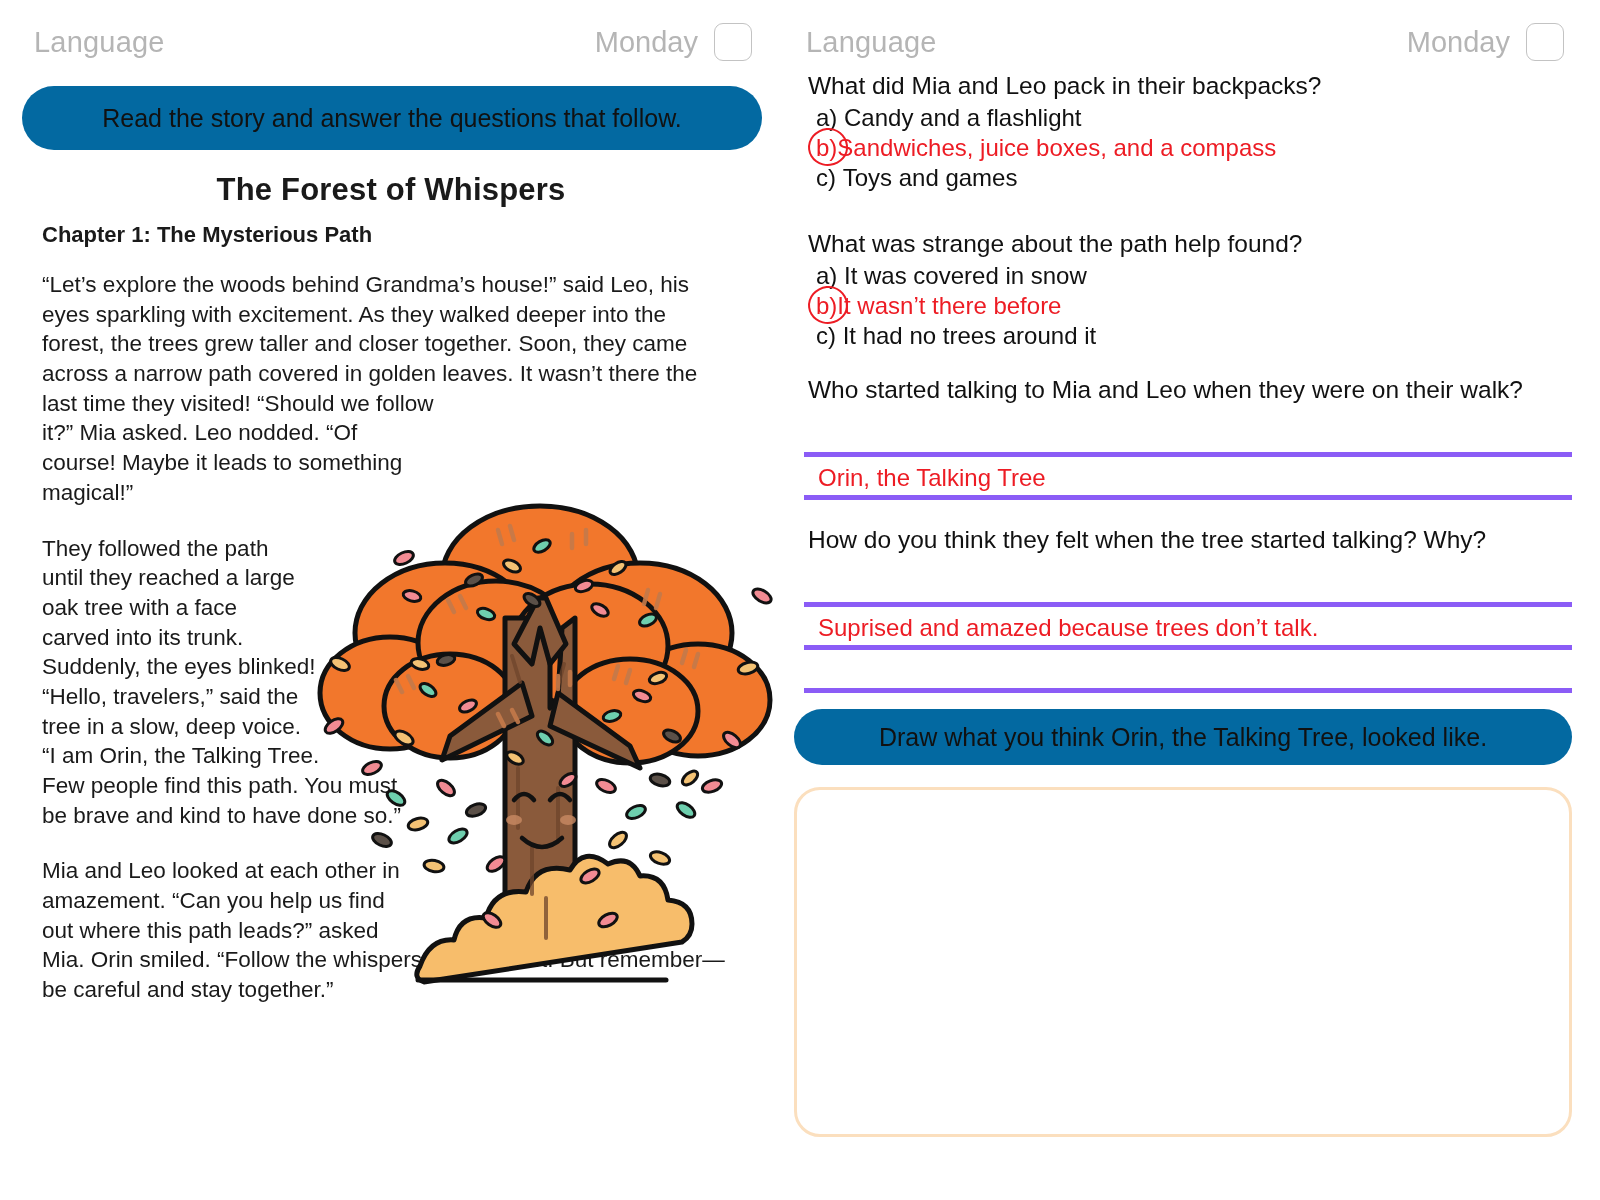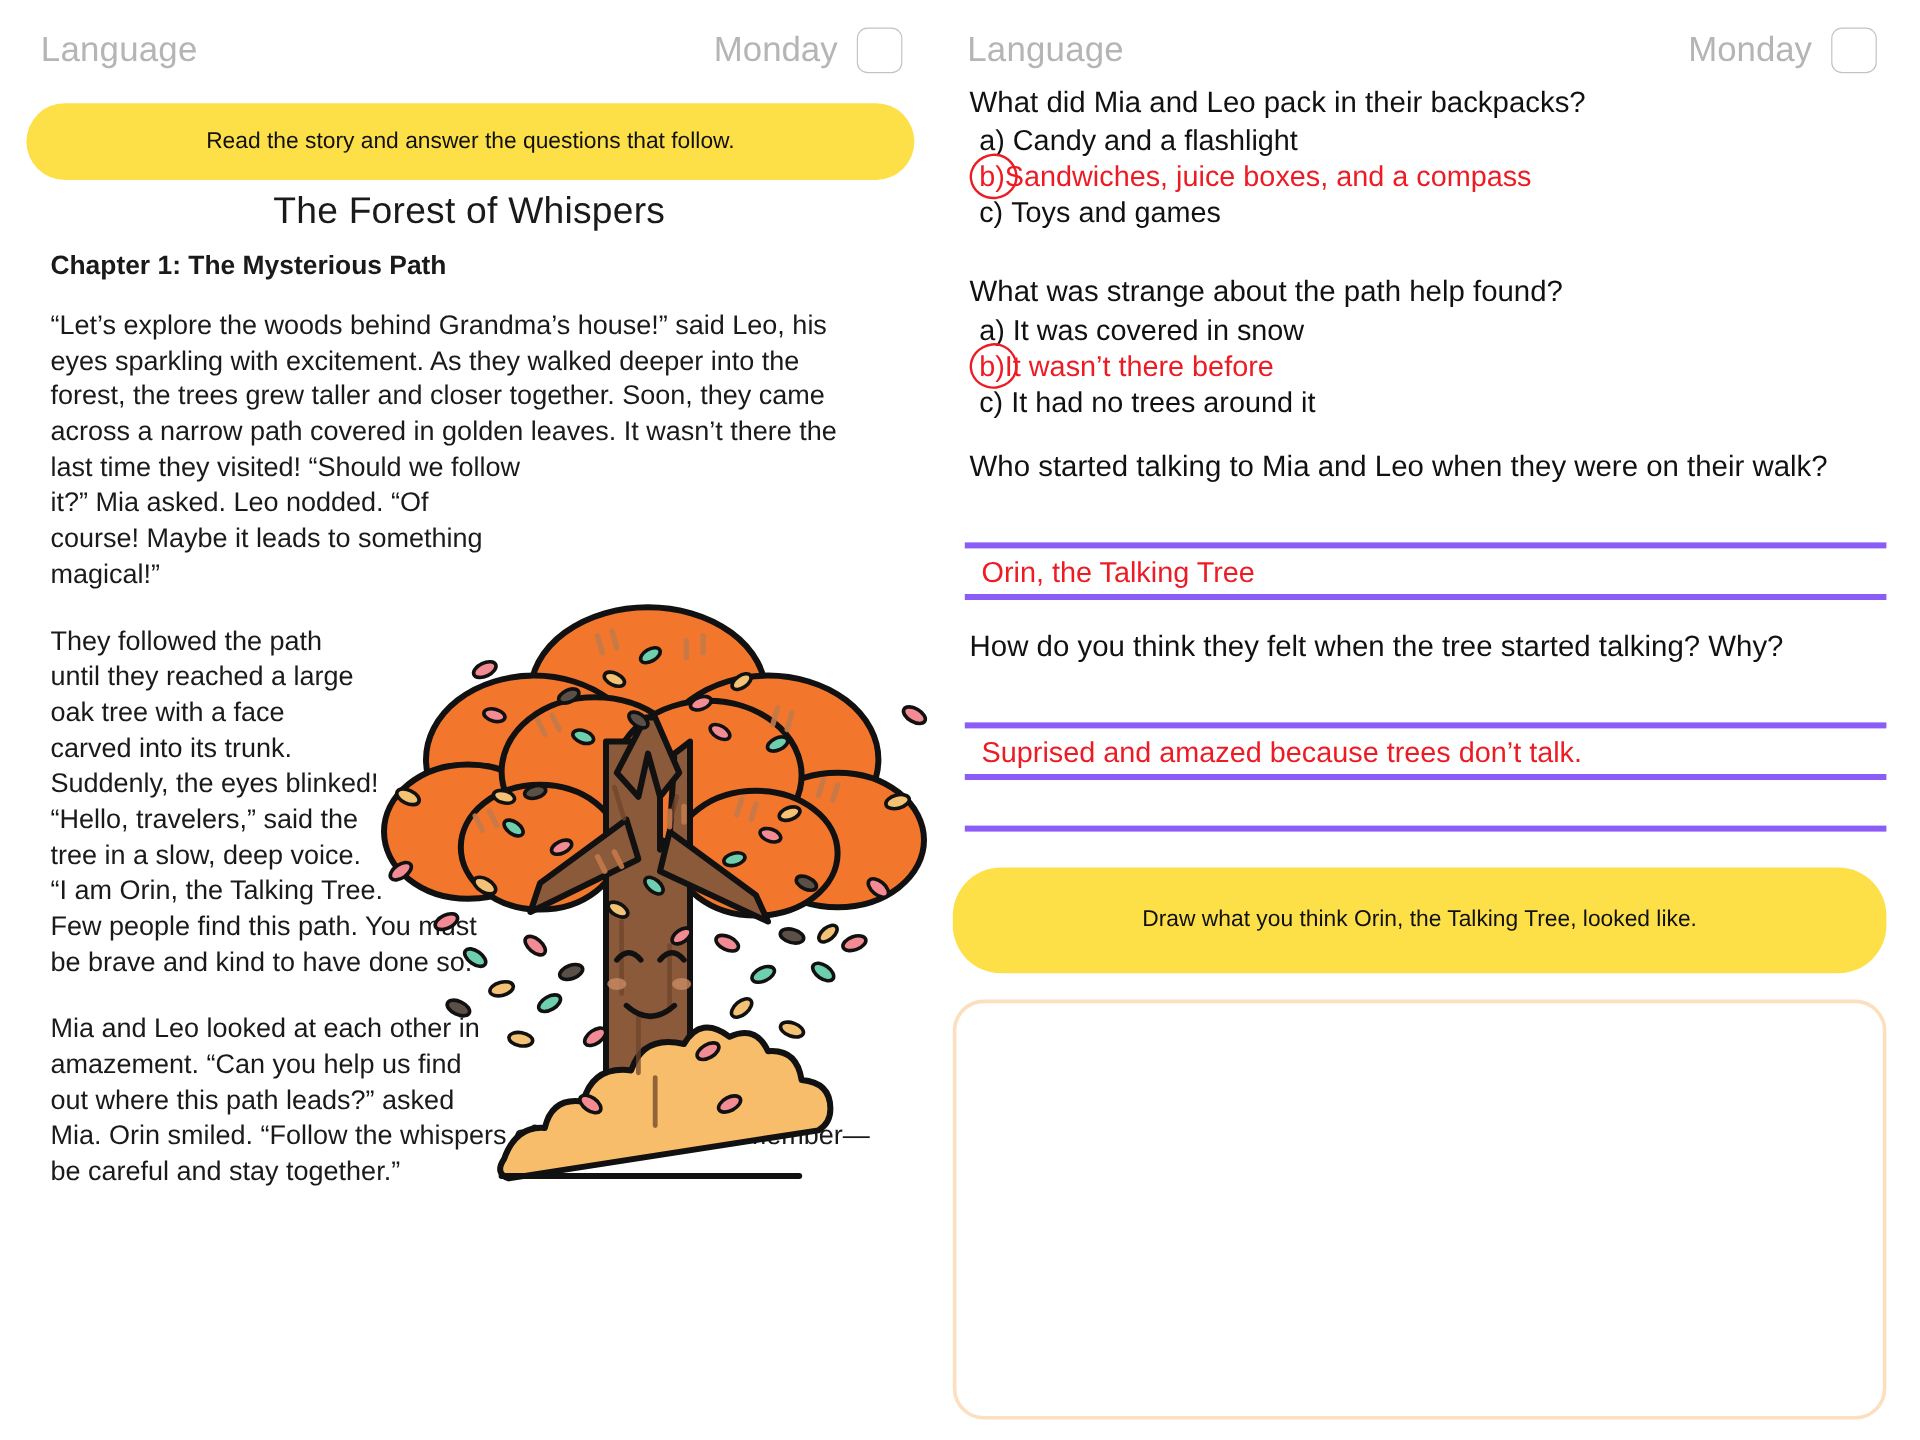--- a/index.html
+++ b/index.html
@@ -54,47 +54,47 @@
     width: 38px;
     height: 38px;
     border: 1.6px solid #c3c3c3;
     border-radius: 9px;
     background: #fff;
     box-sizing: border-box;
   }
 
   
   .banner {
-    background: #fde047;
+    background: #0369a1;
     border-radius: 40px;
     color: #111;
-    font-size: 19px;
+    font-size: 25px;
     text-align: center;
     display: flex;
     align-items: center;
     justify-content: center;
     box-sizing: border-box;
   }
   .banner-left {
     margin: 14px 0 0 0;
     height: 64px;
     width: 740px;
   }
   .banner-draw {
-    height: 88px;
+    height: 56px;
     width: 100%;
-    margin-top: 30px;
+    margin-top: 16px;
   }
 
   
   .story-title {
     text-align: center;
     font-size: 31px;
-    font-weight: normal;
-    margin: 8px 0 0 0;
+    font-weight: bold;
+    margin: 22px 0 0 0;
     letter-spacing: .2px;
   }
   .chapter-title {
     font-size: 22px;
     font-weight: bold;
     margin: 14px 0 0 20px;
   }
   .story-body {
     position: relative;
     margin: 22px 0 0 20px;

